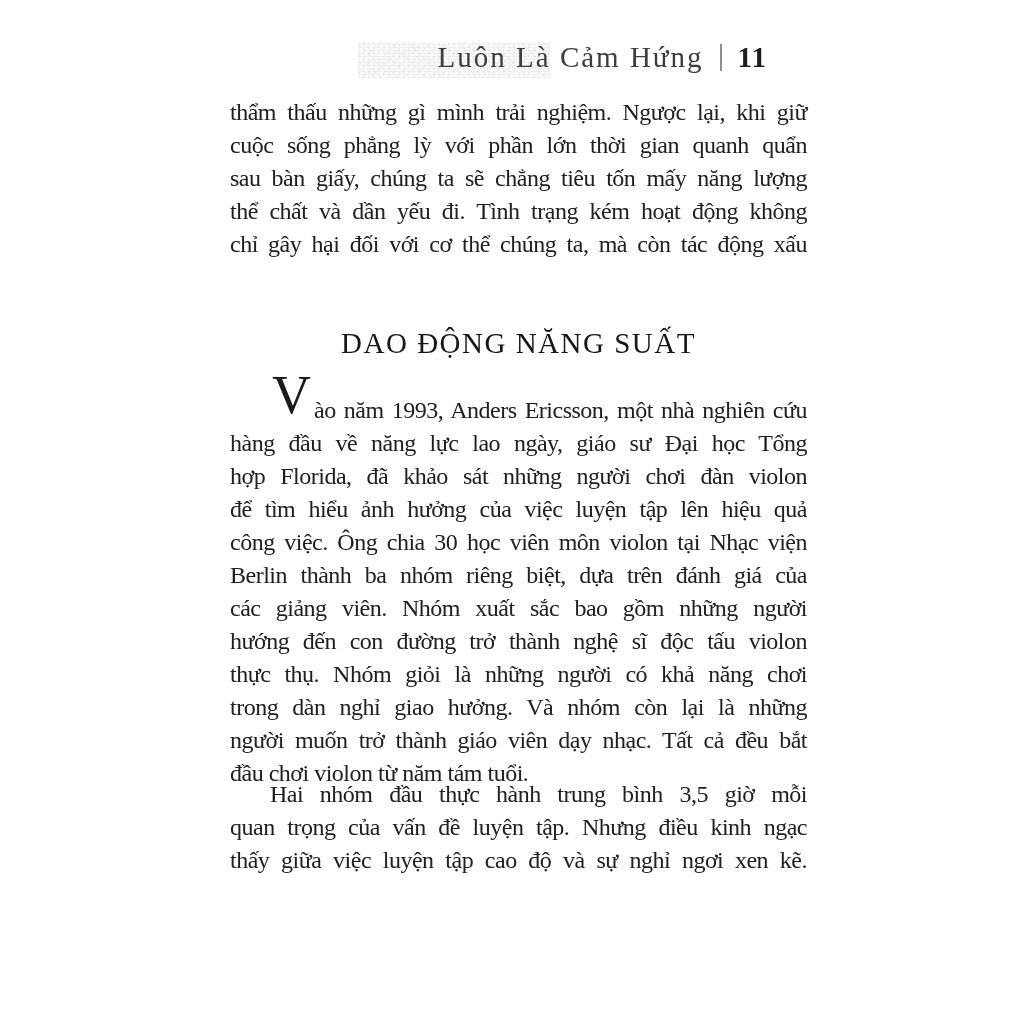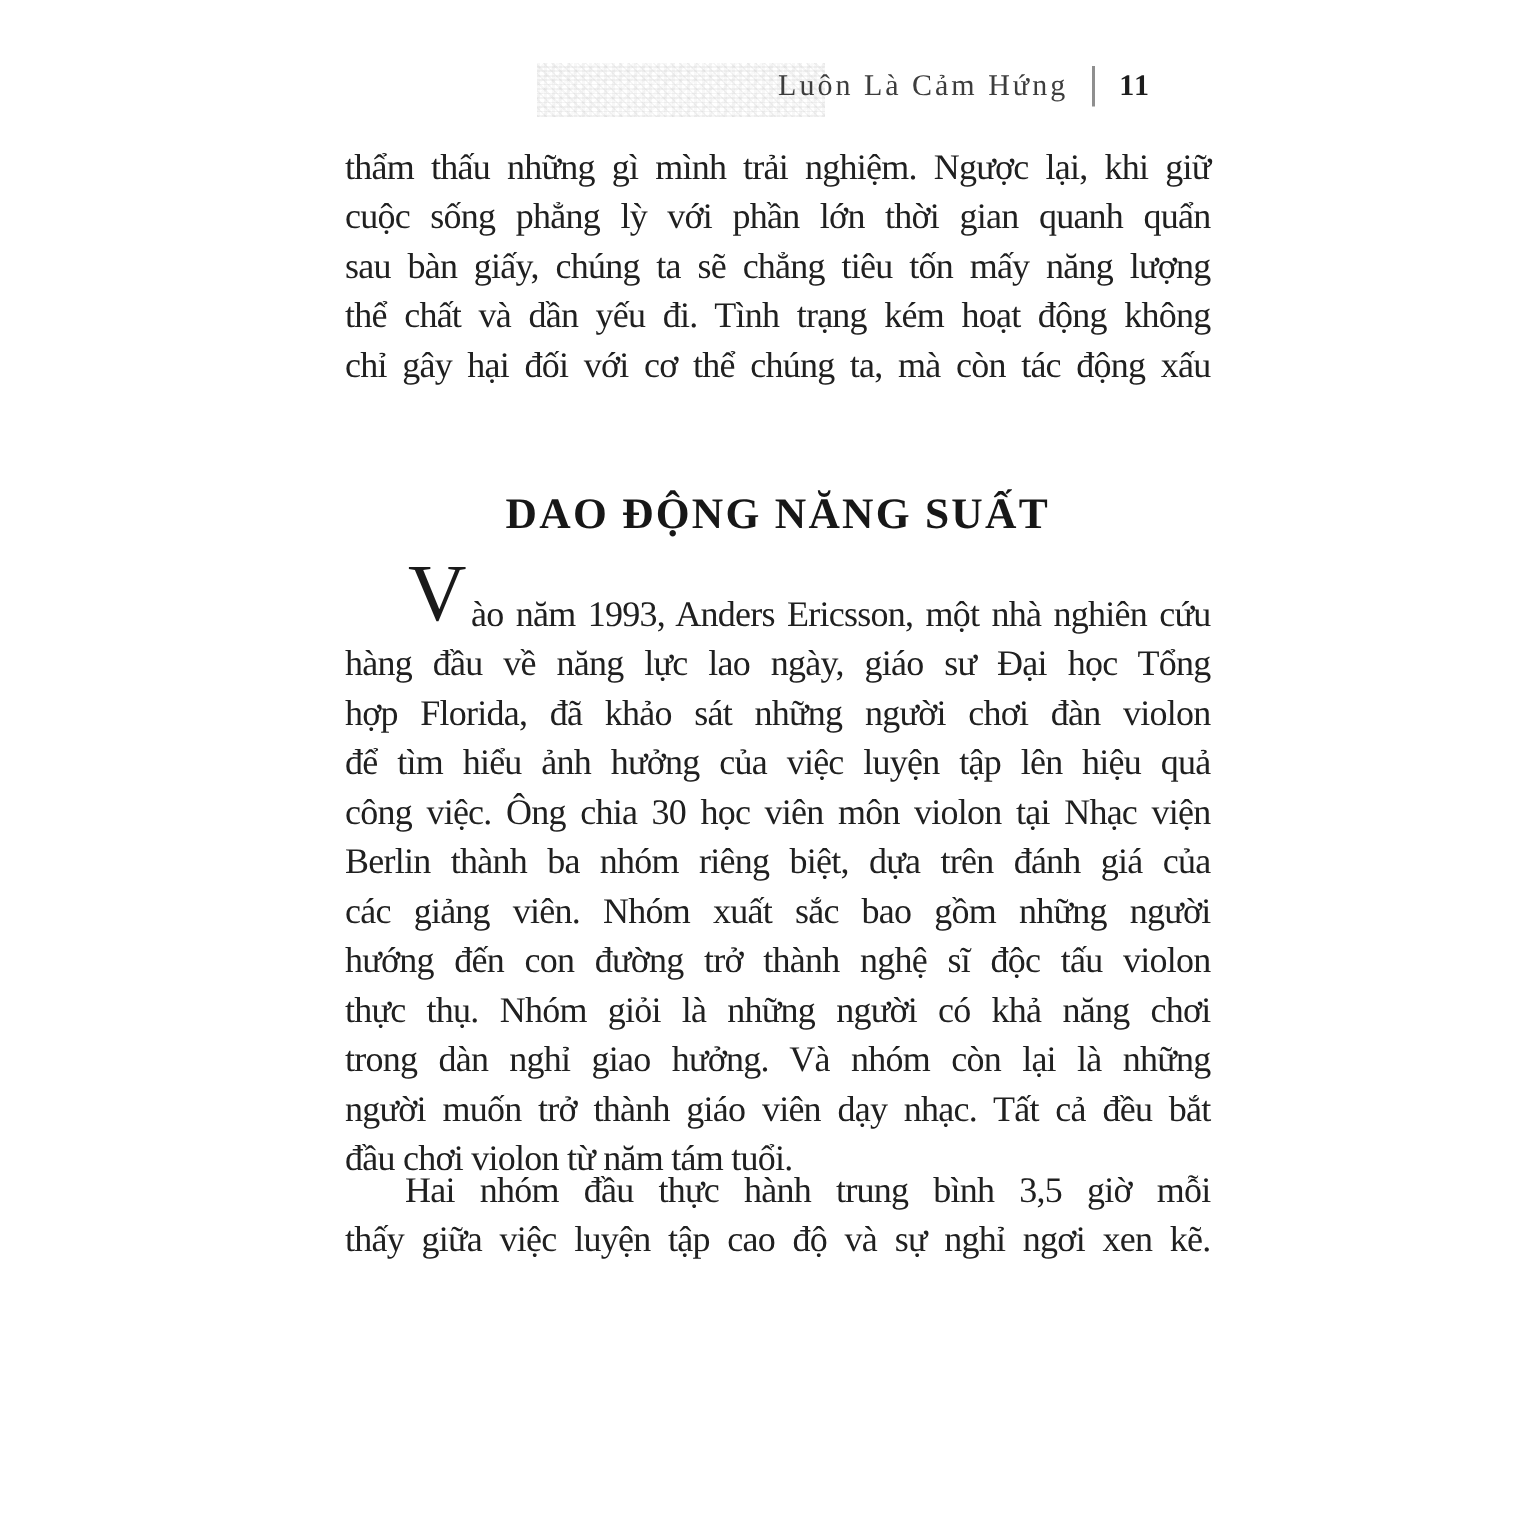--- a/index.html
+++ b/index.html
@@ -32,21 +32,21 @@
   }
 
   .running-header {
     position: absolute;
     left: 230px; top: 40px;
     width: 537px;
     display: flex;
     justify-content: flex-end;
     align-items: center;
     gap: 16px;
-    font-size: 20px;
+    font-size: 29px;
     line-height: 34px;
     color: #3d3d3d;
     letter-spacing: 2px;
   }
   .header-rule {
     width: 2px; height: 27px;
     background: #8f8f8f;
   }
   .page-number {
     font-weight: bold;
@@ -70,21 +70,21 @@
   .p3 { top: 778px; }
 
   .heading {
     position: absolute;
     left: 0; top: 324px;
     width: 577px;
     margin: 0;
     text-align: center;
     font-size: 29px;
     line-height: 38px;
-    font-weight: bold;
+    font-weight: normal;
     letter-spacing: 1.5px;
     color: #171717;
   }
 
   .line {
     box-sizing: border-box;
     width: 577px;
     font-size: 24px;
     line-height: 33px;
     letter-spacing: -0.5px;
@@ -143,17 +143,18 @@
       <div class="line">các giảng viên. Nhóm xuất sắc bao gồm những người</div>
       <div class="line">hướng đến con đường trở thành nghệ sĩ độc tấu violon</div>
       <div class="line">thực thụ. Nhóm giỏi là những người có khả năng chơi</div>
       <div class="line">trong dàn nghỉ giao hưởng. Và nhóm còn lại là những</div>
       <div class="line">người muốn trở thành giáo viên dạy nhạc. Tất cả đều bắt</div>
       <div class="line last">đầu chơi violon từ năm tám tuổi.</div>
     </section>
 
     <section class="para p3">
       <div class="line indent-line">Hai nhóm đầu thực hành trung bình 3,5 giờ mỗi</div>
+      <div class="line">quan trọng của vấn đề luyện tập. Nhưng điều kinh ngạc</div>
       <div class="line">thấy giữa việc luyện tập cao độ và sự nghỉ ngơi xen kẽ.</div>
     </section>
 
   </main>
 </div>
 
 </body></html>

